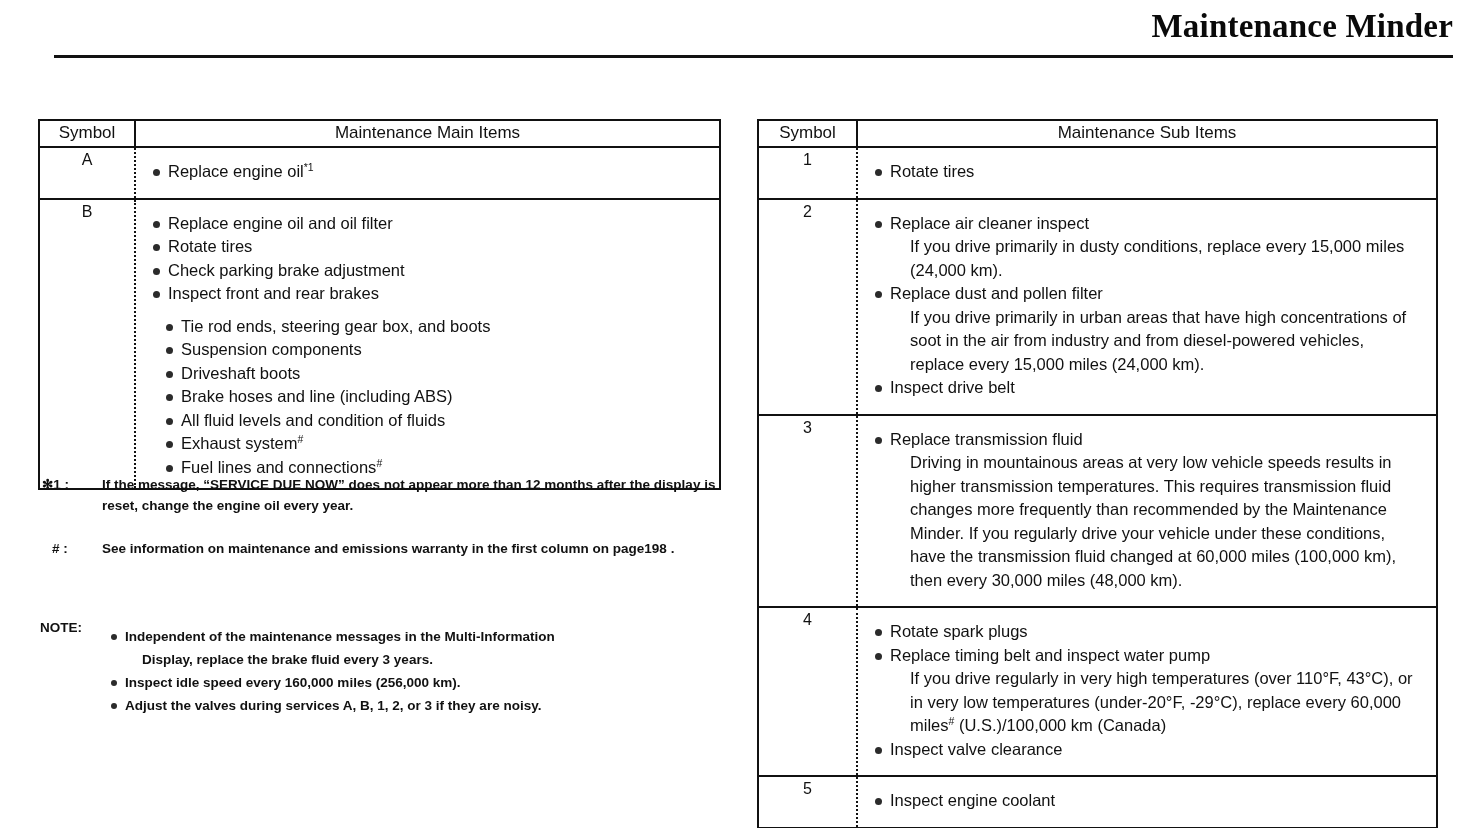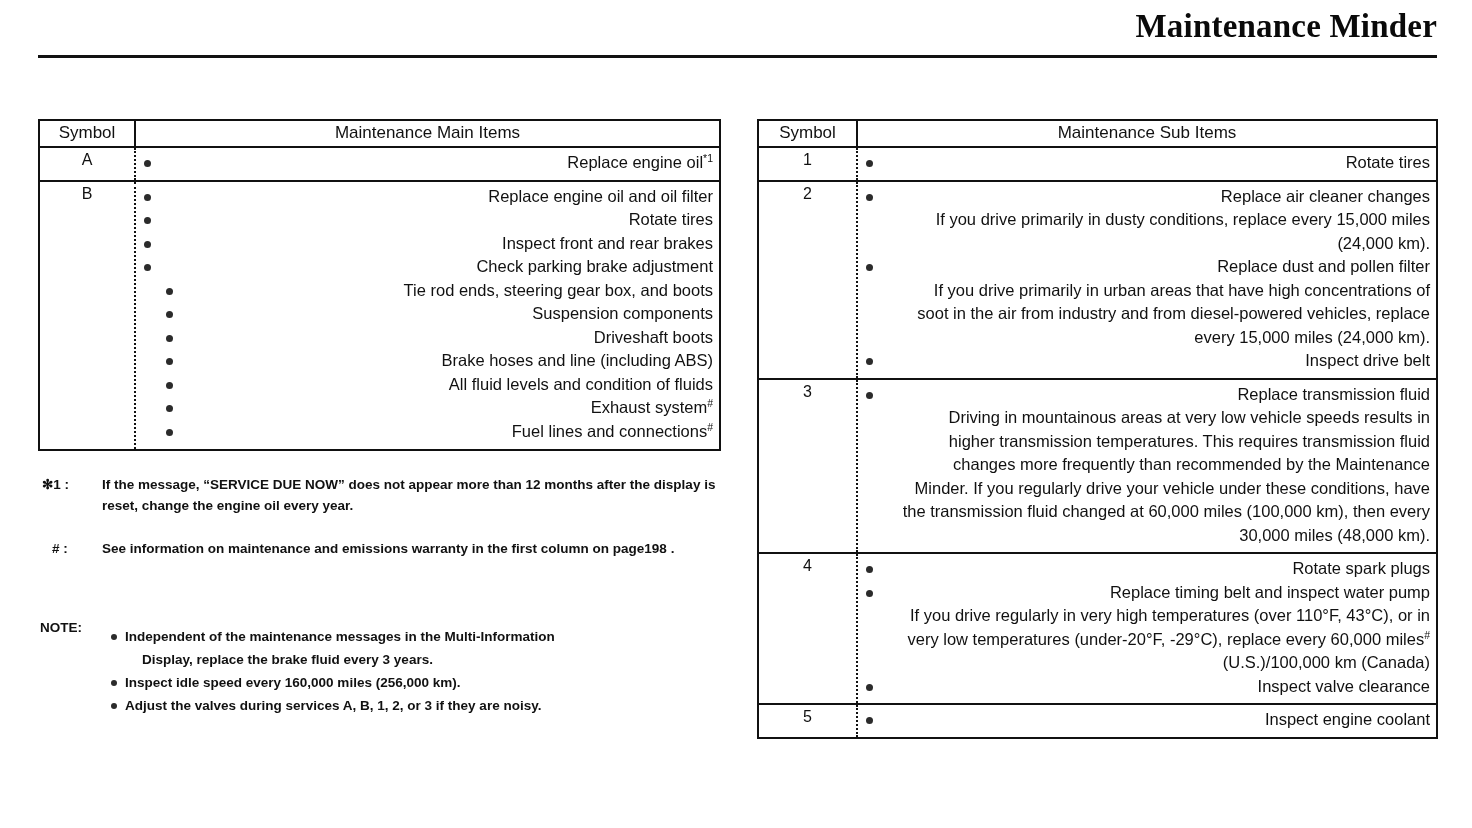--- a/index.html
+++ b/index.html
@@ -13,21 +13,21 @@
     height: 828px;
     position: relative;
     font-family: "Liberation Sans", sans-serif;
     color: #111111;
     overflow: hidden;
   }
 
   
   .page-header {
     position: absolute;
-    left: 38px;
+    left: 54px;
     top: 8px;
     width: 1399px;
     height: 52px;
   }
   .page-title {
     position: absolute;
     right: 0;
     top: 0;
     font-family: "Liberation Serif", serif;
     font-weight: bold;
@@ -80,23 +80,22 @@
   .mhead .mbody { text-align: center; }
 
   
   .mrow:not(.mhead) .msym {
     border-right: 2px dotted #111111;
   }
 
   
   ul.blist {
     list-style: none;
-    margin: 0;
+    margin: 9px;
     padding: 0;
-    text-align: right;
   }
   ul.blist > li {
     position: relative;
     padding-left: 17px;
     font-size: 16.5px;
     line-height: 23.5px;
     color: #111111;
   }
   ul.blist > li::before {
     content: "";
@@ -124,21 +123,21 @@
   }
 
   
   #table-main {
     left: 38px;
     top: 119px;
     width: 683px;
   }
   #table-main .msym { flex-basis: 96px; }
   #table-main .mhead .msym { flex-basis: 96px; }
-  #table-main .row-b .mbody { padding-bottom: 6px; }
+  #table-main .row-b .mbody { padding-bottom: 0; }
 
   
   #table-sub {
     left: 757px;
     top: 119px;
     width: 681px;
   }
   #table-sub .msym { flex-basis: 99px; }
   #table-sub .mhead .msym { flex-basis: 99px; }
   #table-sub .msym { text-align: center; }
@@ -232,22 +231,22 @@
       </ul>
     </div>
   </div>
 
   <div class="mrow row-b">
     <div class="msym">B</div>
     <div class="mbody">
       <ul class="blist">
         <li><span>Replace engine oil and oil filter</span></li>
         <li><span>Rotate tires</span></li>
+        <li><span>Check parking brake adjustment</span></li>
         <li><span>Inspect front and rear brakes</span></li>
-        <li><span>Check parking brake adjustment</span></li>
       </ul>
       <ul class="blist sub">
         <li><span>Tie rod ends, steering gear box, and boots</span></li>
         <li><span>Suspension components</span></li>
         <li><span>Driveshaft boots</span></li>
         <li><span>Brake hoses and line (including ABS)</span></li>
         <li><span>All fluid levels and condition of fluids</span></li>
         <li><span>Exhaust system</span><sup class="mark">#</sup></li>
         <li><span>Fuel lines and connections</span><sup class="mark">#</sup></li>
       </ul>
@@ -269,21 +268,21 @@
         <li><span>Rotate tires</span></li>
       </ul>
     </div>
   </div>
 
   <div class="mrow">
     <div class="msym">2</div>
     <div class="mbody">
       <ul class="blist">
         <li>
-          <span>Replace air cleaner changes</span>
+          <span>Replace air cleaner inspect</span>
           <span class="cont">If you drive primarily in dusty conditions, replace every 15,000 miles (24,000 km).</span>
         </li>
         <li>
           <span>Replace dust and pollen filter</span>
           <span class="cont">If you drive primarily in urban areas that have high concentrations of soot in the air from industry and from diesel-powered vehicles, replace every 15,000 miles (24,000 km).</span>
         </li>
         <li><span>Inspect drive belt</span></li>
       </ul>
     </div>
   </div>

